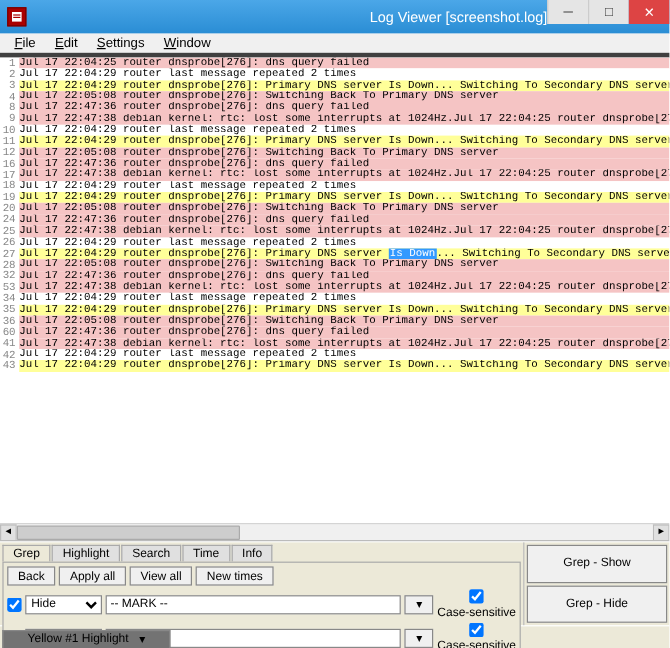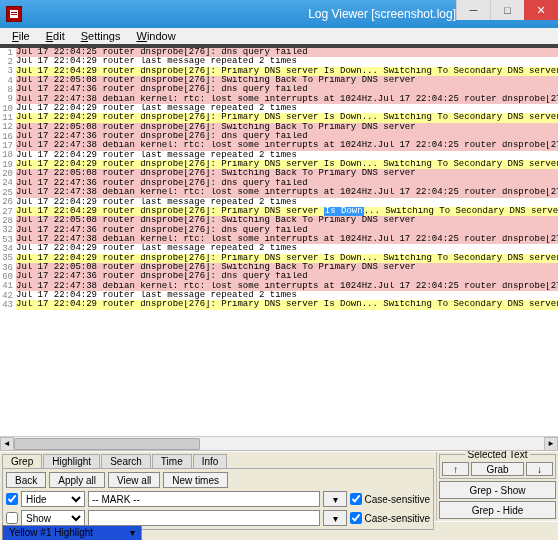--- a/index.html
+++ b/index.html
@@ -37,30 +37,30 @@
 .tab { padding: 1px 8px; background: #e0e0e0; border: 1px solid #aaa; border-bottom: none; margin-right: 1px; font-size: 10px; cursor: default; }
 .tab.active { background: #ece9d8; }
 .tab-body { flex: 1; border: 1px solid #aaa; background: #ece9d8; padding: 3px; display: flex; flex-direction: column; gap: 3px; }
 .btn-row { display: flex; gap: 3px; }
 .btn { background: #f0f0f0; border: 1px solid #888; padding: 1px 8px; font-size: 10px; cursor: default; height: 16px; display: flex; align-items: center; justify-content: center; }
 .btn.small { padding: 1px 4px; width: 24px; }
 .filter-row { display: flex; gap: 3px; align-items: center; }
 .filter-row .chk { width: 12px; height: 12px; }
 .filter-row .mode-select { width: 64px; height: 16px; border: 1px solid #888; background: white; font-size: 10px; }
 .filter-row .filter-input { flex: 1; height: 16px; border: 1px solid #888; background: white; font-size: 10px; padding: 0 3px; }
-.filter-row .cs { display: flex; align-items: center; gap: 2px; font-size: 10px; }
+.filter-row .cs { display: flex; align-items: center; gap: 2px; font-size: 10px; flex-direction: column; }
 
 .sel-group { border: 1px solid #aaa; padding: 2px; }
 .sel-title { text-align: center; font-size: 10px; margin-top: -8px; margin-bottom: 2px; }
 .sel-title span { background: #ece9d8; padding: 0 3px; }
 .sel-btns { display: flex; gap: 2px; justify-content: center; }
 .pbtn { flex: 1; background: #f0f0f0; border: 1px solid #888; font-size: 10px; height: 14px; display: flex; align-items: center; justify-content: center; cursor: default; }
 
 .bottom-panel { height: 22px; background: #ece9d8; border-top: 1px solid #fff; display: flex; align-items: center; font-size: 10px; padding: 2px; gap: 2px; }
-.bottom-panel .hl-select { flex: 0 0 140px; height: 16px; border: 1px solid #888; background: #1d4ed8; font-size: 10px; padding: 0 6px; display: flex; align-items: center; justify-content: space-between; }
+.bottom-panel .hl-select { flex: 0 0 140px; height: 16px; border: 1px solid #888; background: #737373; font-size: 10px; padding: 0 20px; display: flex; align-items: center; justify-content: space-between; }
 .bottom-panel .caret-btn { margin-left: auto; }
 
 .bg-pink { background: #f5c4c4; }
 .bg-yellow { background: #ffff99; }
 .bg-white { background: #ffffff; }
 </style>
 </head>
 <body>
 
 <div class="titlebar">
@@ -242,28 +242,20 @@
         <input class="filter-input" value="" style="">
         <div class="btn small">▾</div>
         <label class="cs">
             <input type="checkbox" class="chk" checked="" style=""> 
             <span>Case-sensitive</span>
           </label>
       </div>
     </div>
   </div>
   <div class="panel-right">
-    <fieldset class="sel-group">
-      <div class="sel-title"><span>Selected Text</span></div>
-      <div class="sel-btns">
-        <div class="pbtn">↑</div>
-        <div class="pbtn" style="flex:2">Grab</div>
-        <div class="pbtn">↓</div>
-      </div>
-    </fieldset>
     <div class="pbtn">Grep - Show</div>
     <div class="pbtn">Grep - Hide</div>
   </div>
 </div>
 
 <div class="bottom-panel">
   <div class="hl-select">
     <span>Yellow #1 Highlight</span>
     <span>▾</span>
   </div>

